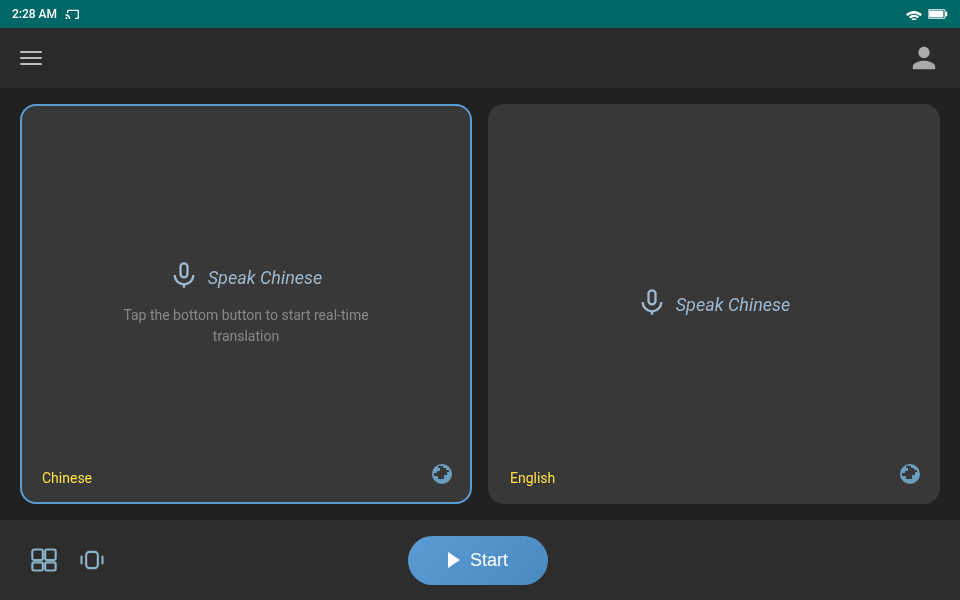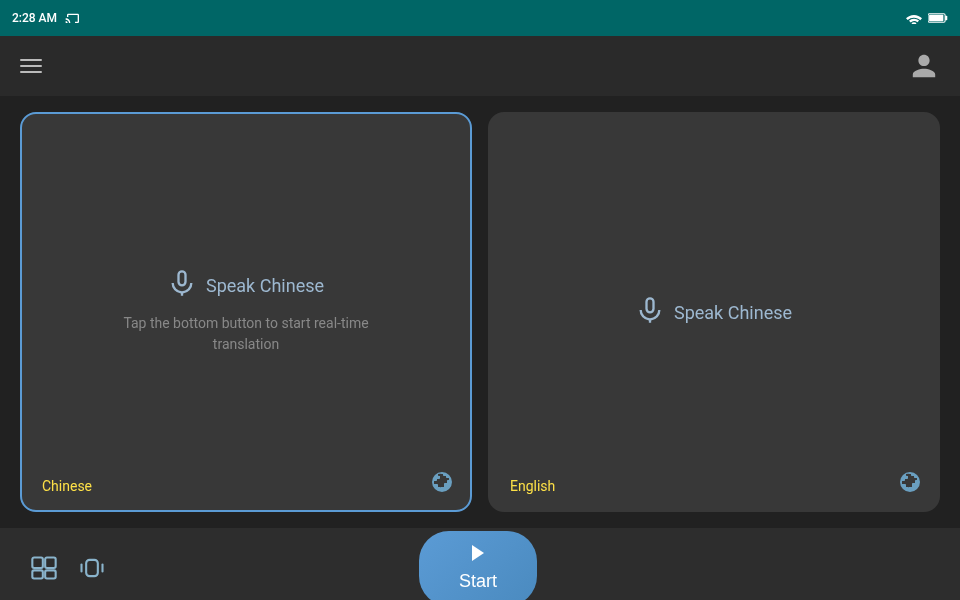--- a/index.html
+++ b/index.html
@@ -8,21 +8,21 @@
       height: 600px;
       background: #1a1a1a;
       font-family: 'Roboto', sans-serif;
       overflow: hidden;
       color: #fff;
     }
 
     
     .status-bar {
       background: #006666;
-      height: 36px;
+      height: 28px;
       display: flex;
       align-items: center;
       justify-content: space-between;
       padding: 0 12px;
     }
     .status-bar-left {
       display: flex;
       align-items: center;
       gap: 8px;
     }
@@ -109,20 +109,21 @@
       display: flex;
       flex-direction: column;
       align-items: center;
       gap: 12px;
     }
 
     .mic-container {
       display: flex;
       align-items: center;
       gap: 10px;
+      font-style: italic;
     }
 
     .mic-icon svg {
       width: 28px;
       height: 28px;
       fill: #9db8d0;
     }
 
     .speak-label {
       font-size: 18px;
@@ -191,21 +192,20 @@
       border: none;
       border-radius: 30px;
       padding: 14px 40px;
       color: #fff;
       font-size: 18px;
       font-weight: 500;
       cursor: pointer;
       display: flex;
       align-items: center;
       gap: 10px;
-      flex-direction: column;
     }
     .start-button .play-icon {
       width: 0;
       height: 0;
       border-top: 8px solid transparent;
       border-bottom: 8px solid transparent;
       border-left: 12px solid #fff;
     }
   </style>
 </head>

